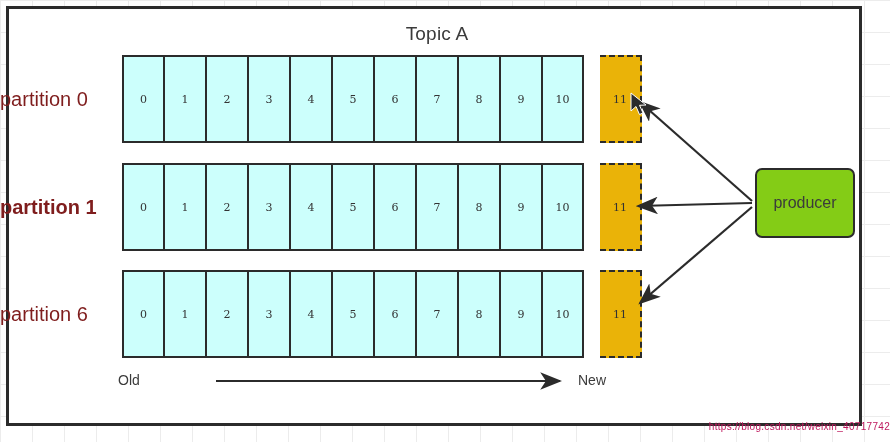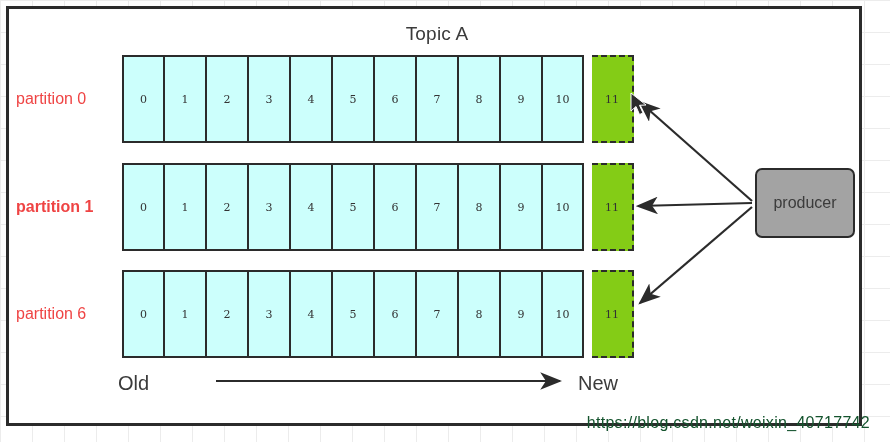--- a/index.html
+++ b/index.html
@@ -53,25 +53,25 @@
     left: 0;
     top: 14px;
     width: 856px;
     text-align: center;
     font-size: 19px;
     color: #3b3b3b;
     letter-spacing: 0.2px;
   }
   .partition-label {
     position: absolute;
-    left: 16px;
+    left: 0;
     width: 110px;
     text-align: left;
-    font-size: 16px;
-    color: #ef4444;
+    font-size: 20px;
+    color: #7f1d1d;
     line-height: 88px;
   }
   .cells {
     position: absolute;
     left: 122px;
     top: 0;
     height: 88px;
     display: flex;
   }
   .cell {
@@ -89,34 +89,34 @@
     font-size: 11px;
     color: #333333;
   }
   .cell.first {
     border-left-width: 2px;
   }
   .cell.last-solid {
     border-right-width: 2px;
   }
   .cell.pending {
-    background: #84cc16;
+    background: #eab308;
     border: 2px dashed #2b2b2b;
     border-left: 0;
-    margin-left: 8px;
+    margin-left: 16px;
     text-align: right;
   }
   
   .producer {
     position: absolute;
     left: 755px;
     top: 168px;
     width: 100px;
     height: 70px;
-    background: #a3a3a3;
+    background: #84cc16;
     border: 2px solid #2b2b2b;
     border-radius: 7px;
     box-sizing: border-box;
     display: flex;
     align-items: center;
     justify-content: center;
     font-size: 16px;
     color: #3b3b3b;
   }
   
@@ -124,32 +124,32 @@
     position: absolute;
     left: 0;
     top: 0;
     width: 890px;
     height: 442px;
     pointer-events: none;
   }
   
   .timeline-old, .timeline-new {
     position: absolute;
-    font-size: 20px;
+    font-size: 14px;
     color: #3b3b3b;
   }
   .timeline-old { left: 118px; top: 372px; }
   .timeline-new { left: 578px; top: 372px; }
   
   .watermark {
     position: absolute;
-    right: 20px;
+    right: 0;
     bottom: 10px;
-    font-size: 16px;
-    color: #14532d;
+    font-size: 10px;
+    color: #be185d;
     letter-spacing: 0.3px;
   }
   
   .cursor {
     position: absolute;
     left: 630px;
     top: 92px;
   }
 </style>
 </head>

